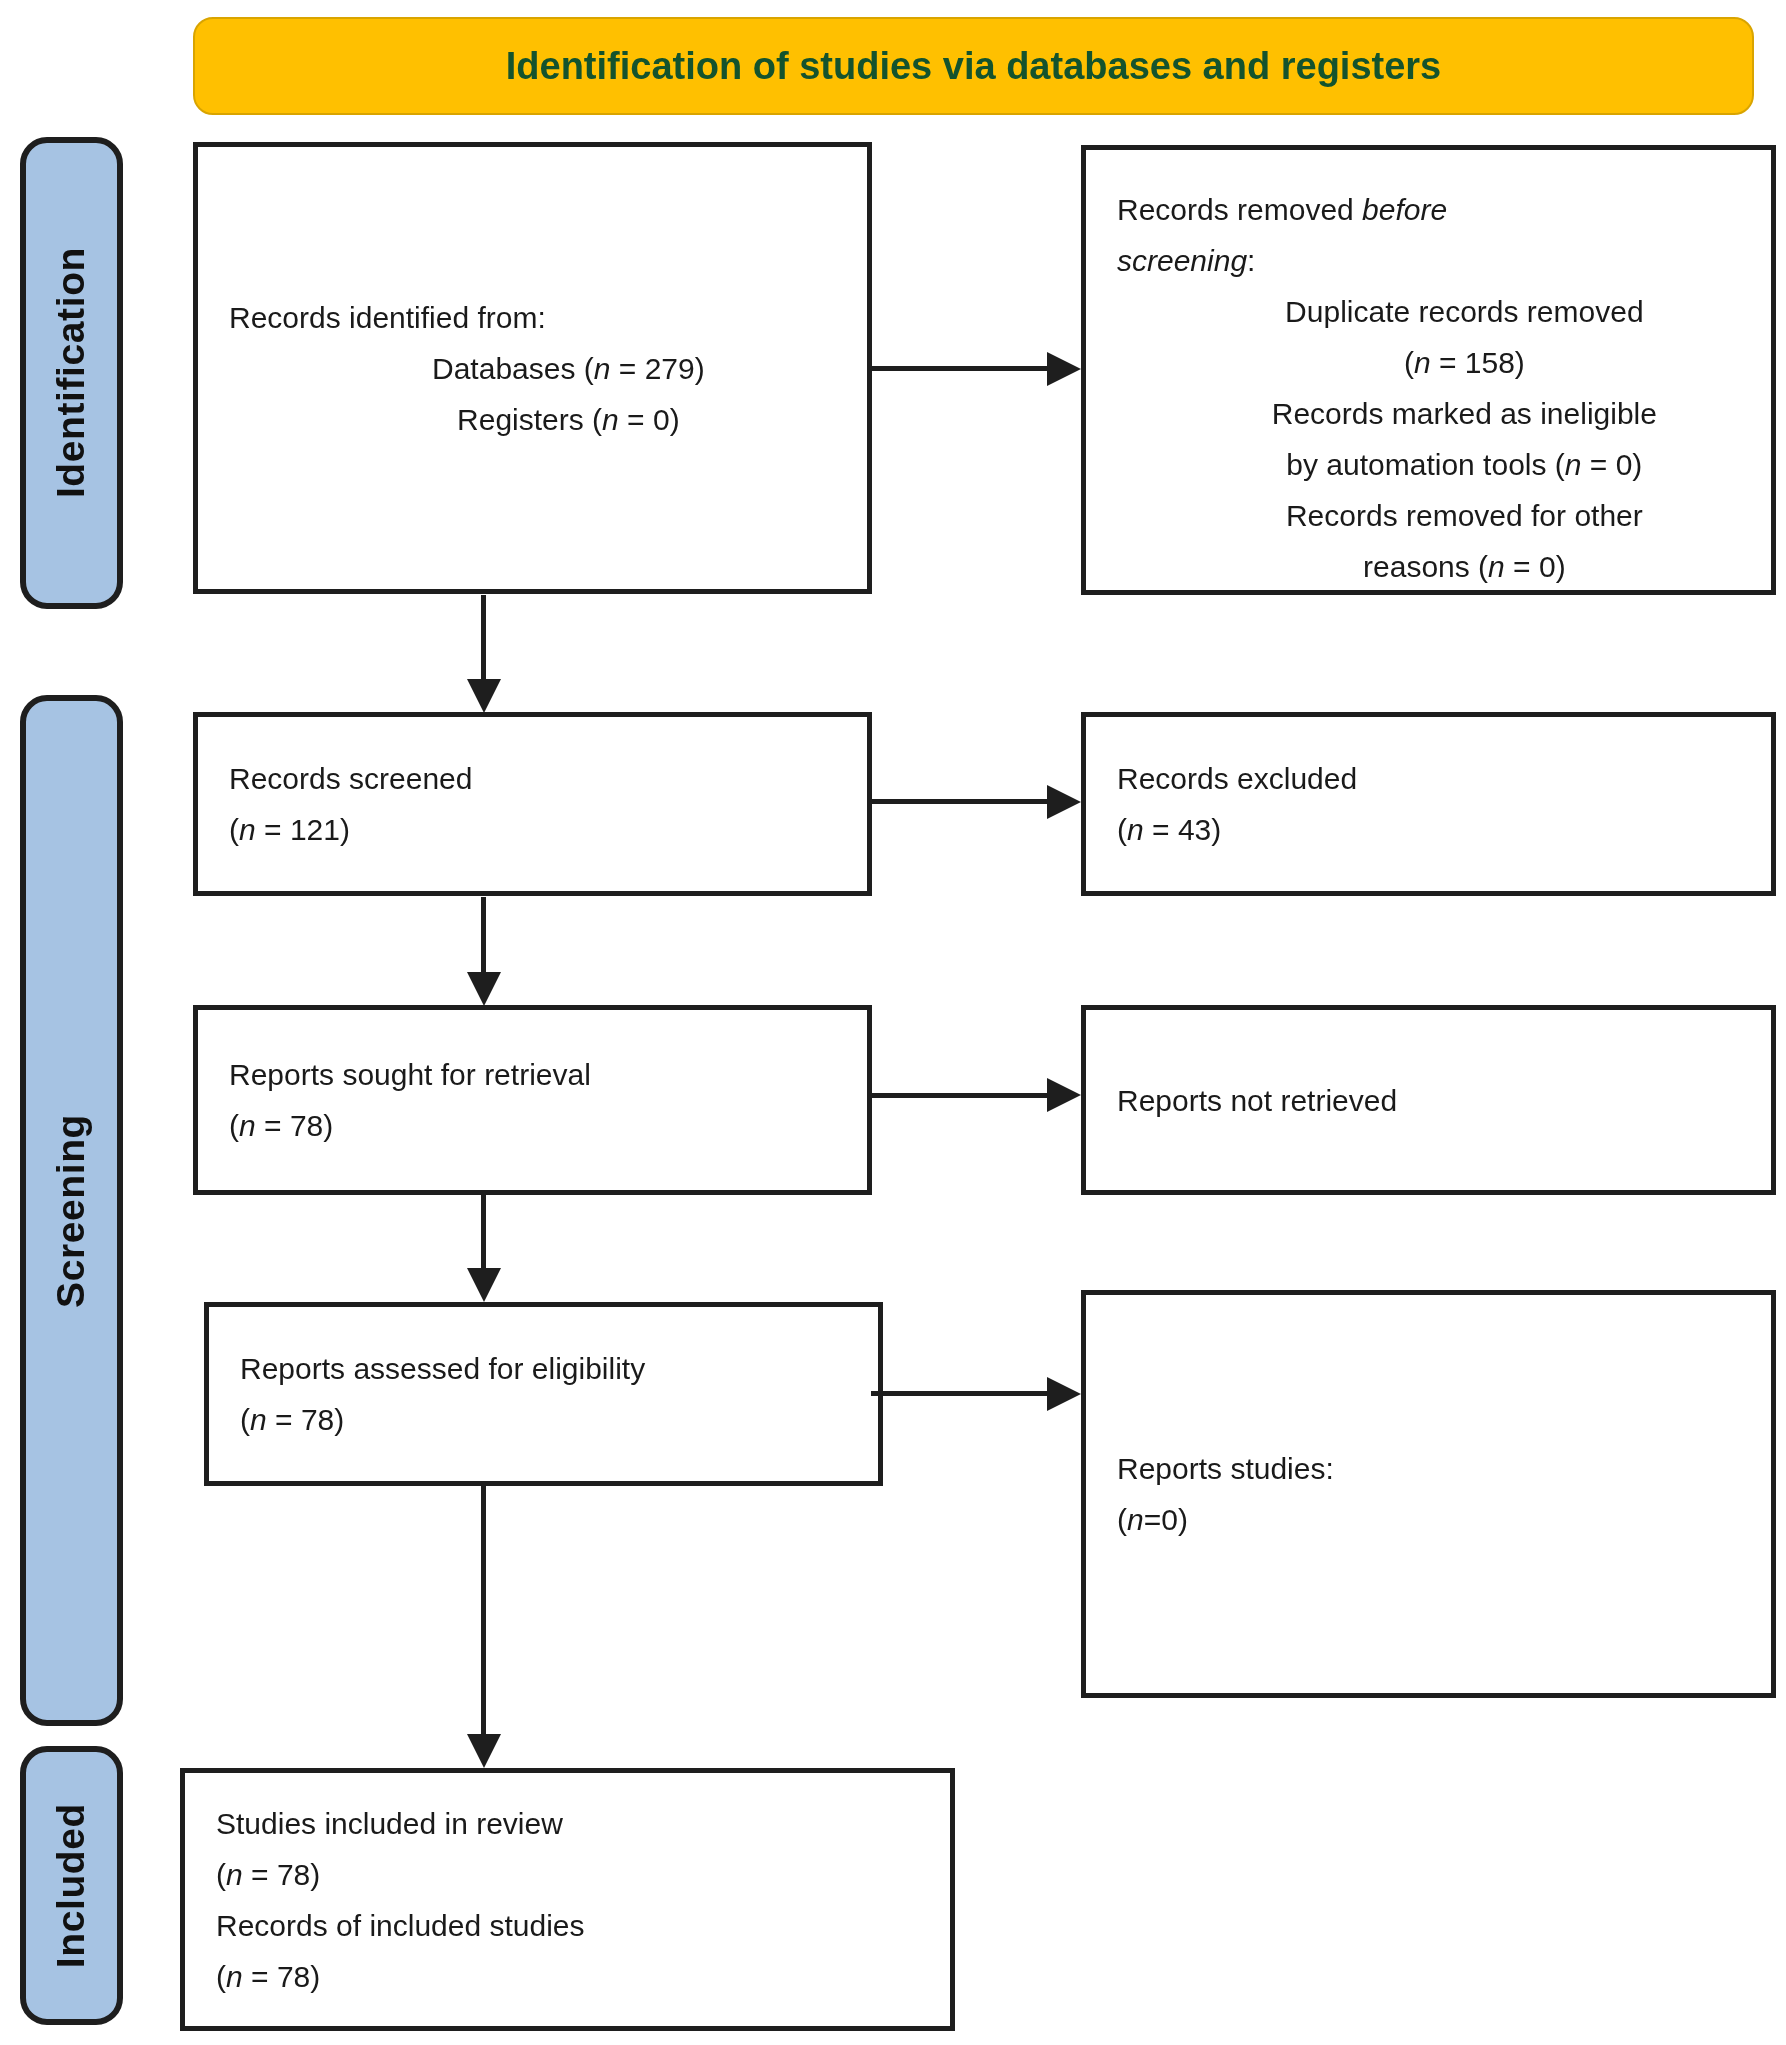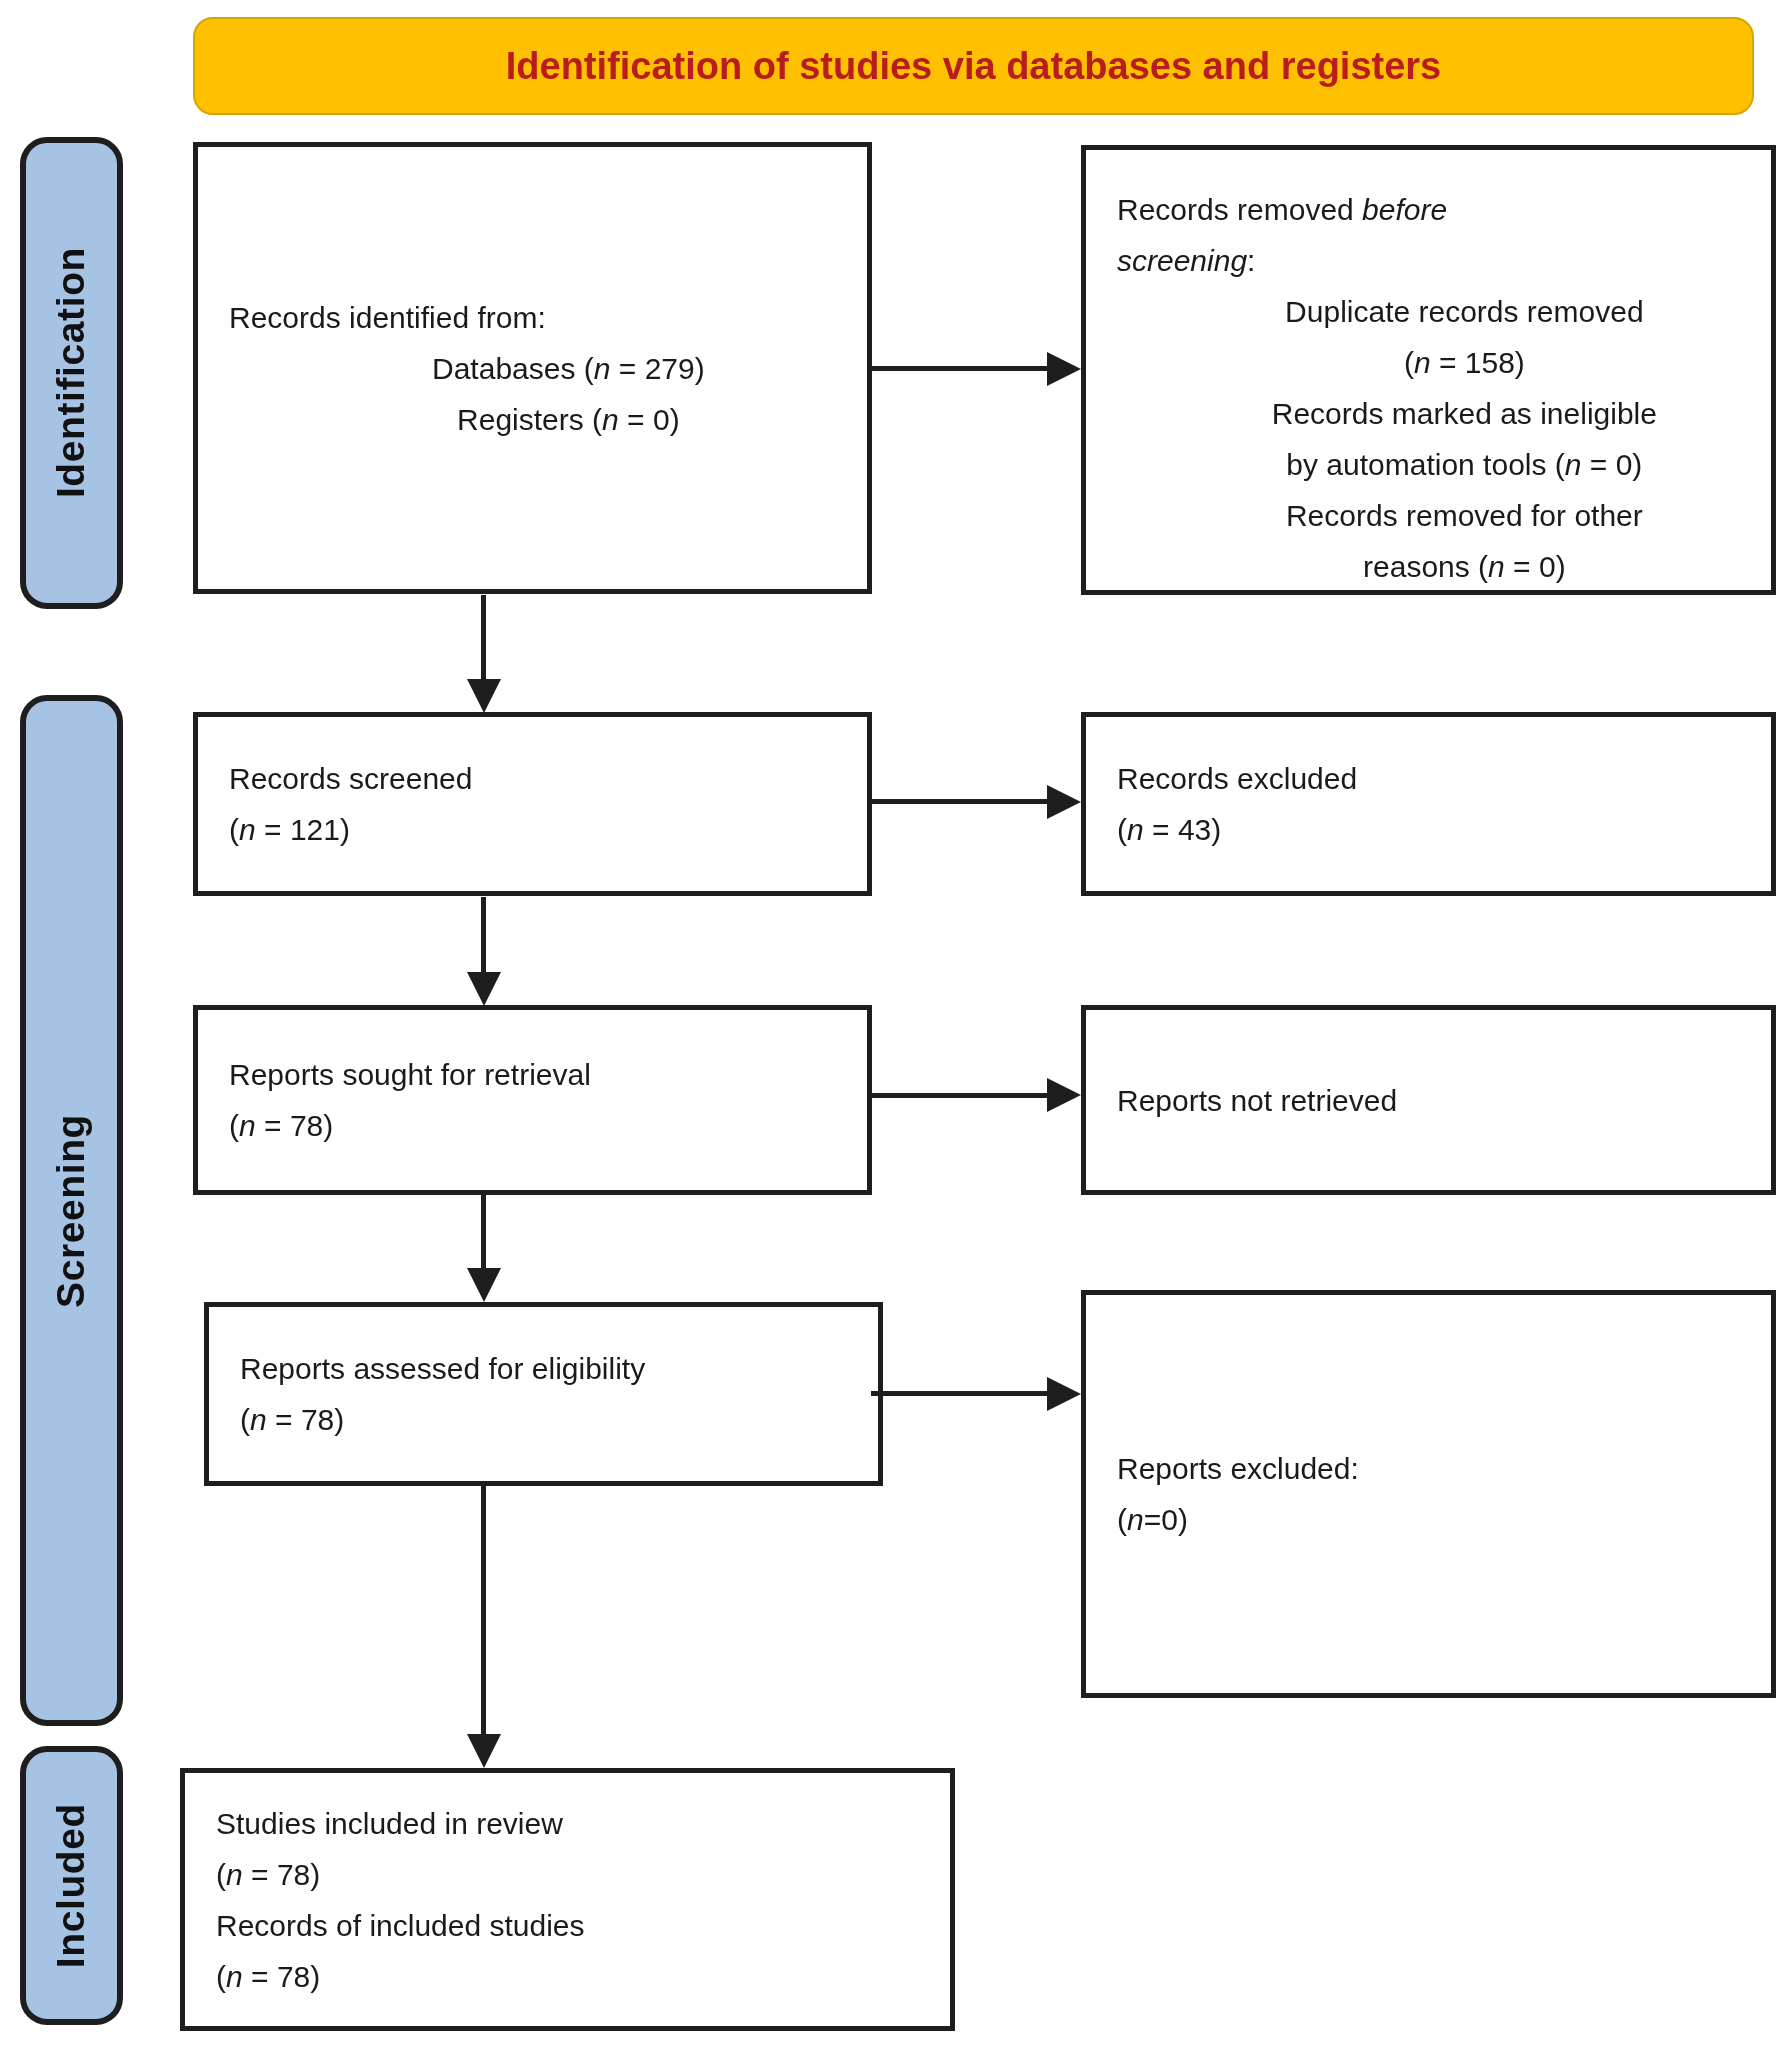--- a/index.html
+++ b/index.html
@@ -13,21 +13,21 @@
   .canvas{
     position:relative;width:1787px;height:2046px;background:#ffffff;
     font-family:"Liberation Sans", sans-serif;color:var(--text-color);overflow:hidden;
   }
   
   .banner{
     position:absolute;left:193px;top:17px;width:1561px;height:98px;
     background:var(--banner-bg);border:2.8px solid var(--banner-border);
     border-radius:20px;box-sizing:border-box;
     display:flex;align-items:center;justify-content:center;
-    font-size:38px;font-weight:bold;color:#b91c1c;
+    font-size:38px;font-weight:bold;color:#14532d;
   }
   
   .stage{
     position:absolute;left:19.6px;width:103px;
     background:var(--stage-fill);border:6.1px solid var(--line-color);
     border-radius:27px;box-sizing:border-box;
     display:flex;align-items:center;justify-content:center;
   }
   #stage-identification{top:137px;height:472px;}
   #stage-screening{top:695px;height:1031px;}
@@ -113,21 +113,21 @@
       <div class="line indent-0"><span>(</span><i>n</i><span> = 78)</span></div>
     </div>
   <div class="box" id="box-reports-not-retrieved">
       <div class="line indent-0"><span>Reports not retrieved</span></div>
     </div>
   <div class="box" id="box-reports-assessed">
       <div class="line indent-0"><span>Reports assessed for eligibility</span></div>
       <div class="line indent-0"><span>(</span><i>n</i><span> = 78)</span></div>
     </div>
   <div class="box" id="box-reports-excluded">
-      <div class="line indent-0"><span>Reports excluded:</span></div>
+      <div class="line indent-0"><span>Reports studies:</span></div>
       <div class="line indent-0"><span>(</span><i>n</i><span>=0)</span></div>
     </div>
   <div class="box" id="box-studies-included">
       <div class="line indent-0"><span>Studies included in review</span></div>
       <div class="line indent-0"><span>(</span><i>n</i><span> = 78)</span></div>
       <div class="line indent-0"><span>Records of included studies</span></div>
       <div class="line indent-0"><span>(</span><i>n</i><span> = 78)</span></div>
     </div>
 
   <div>

